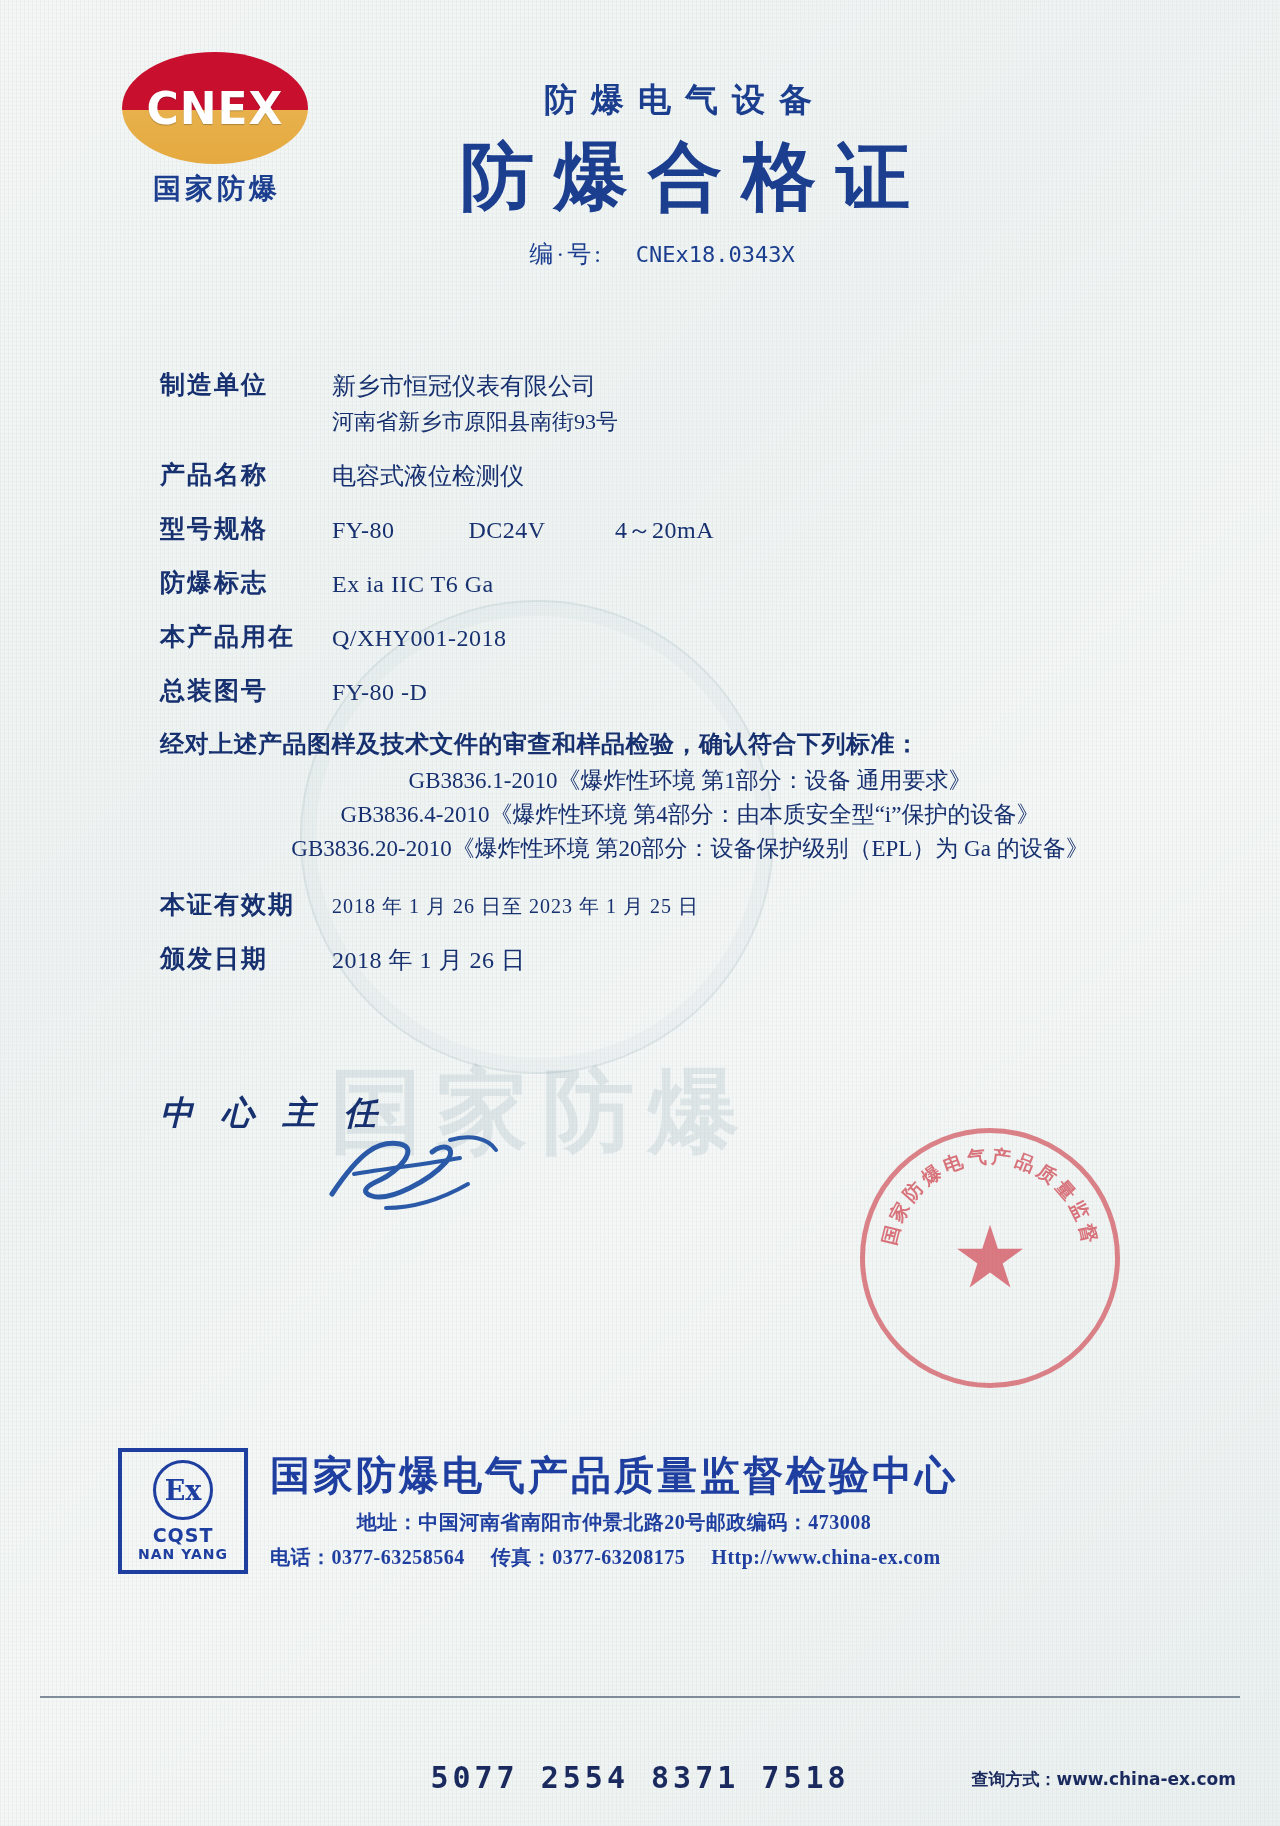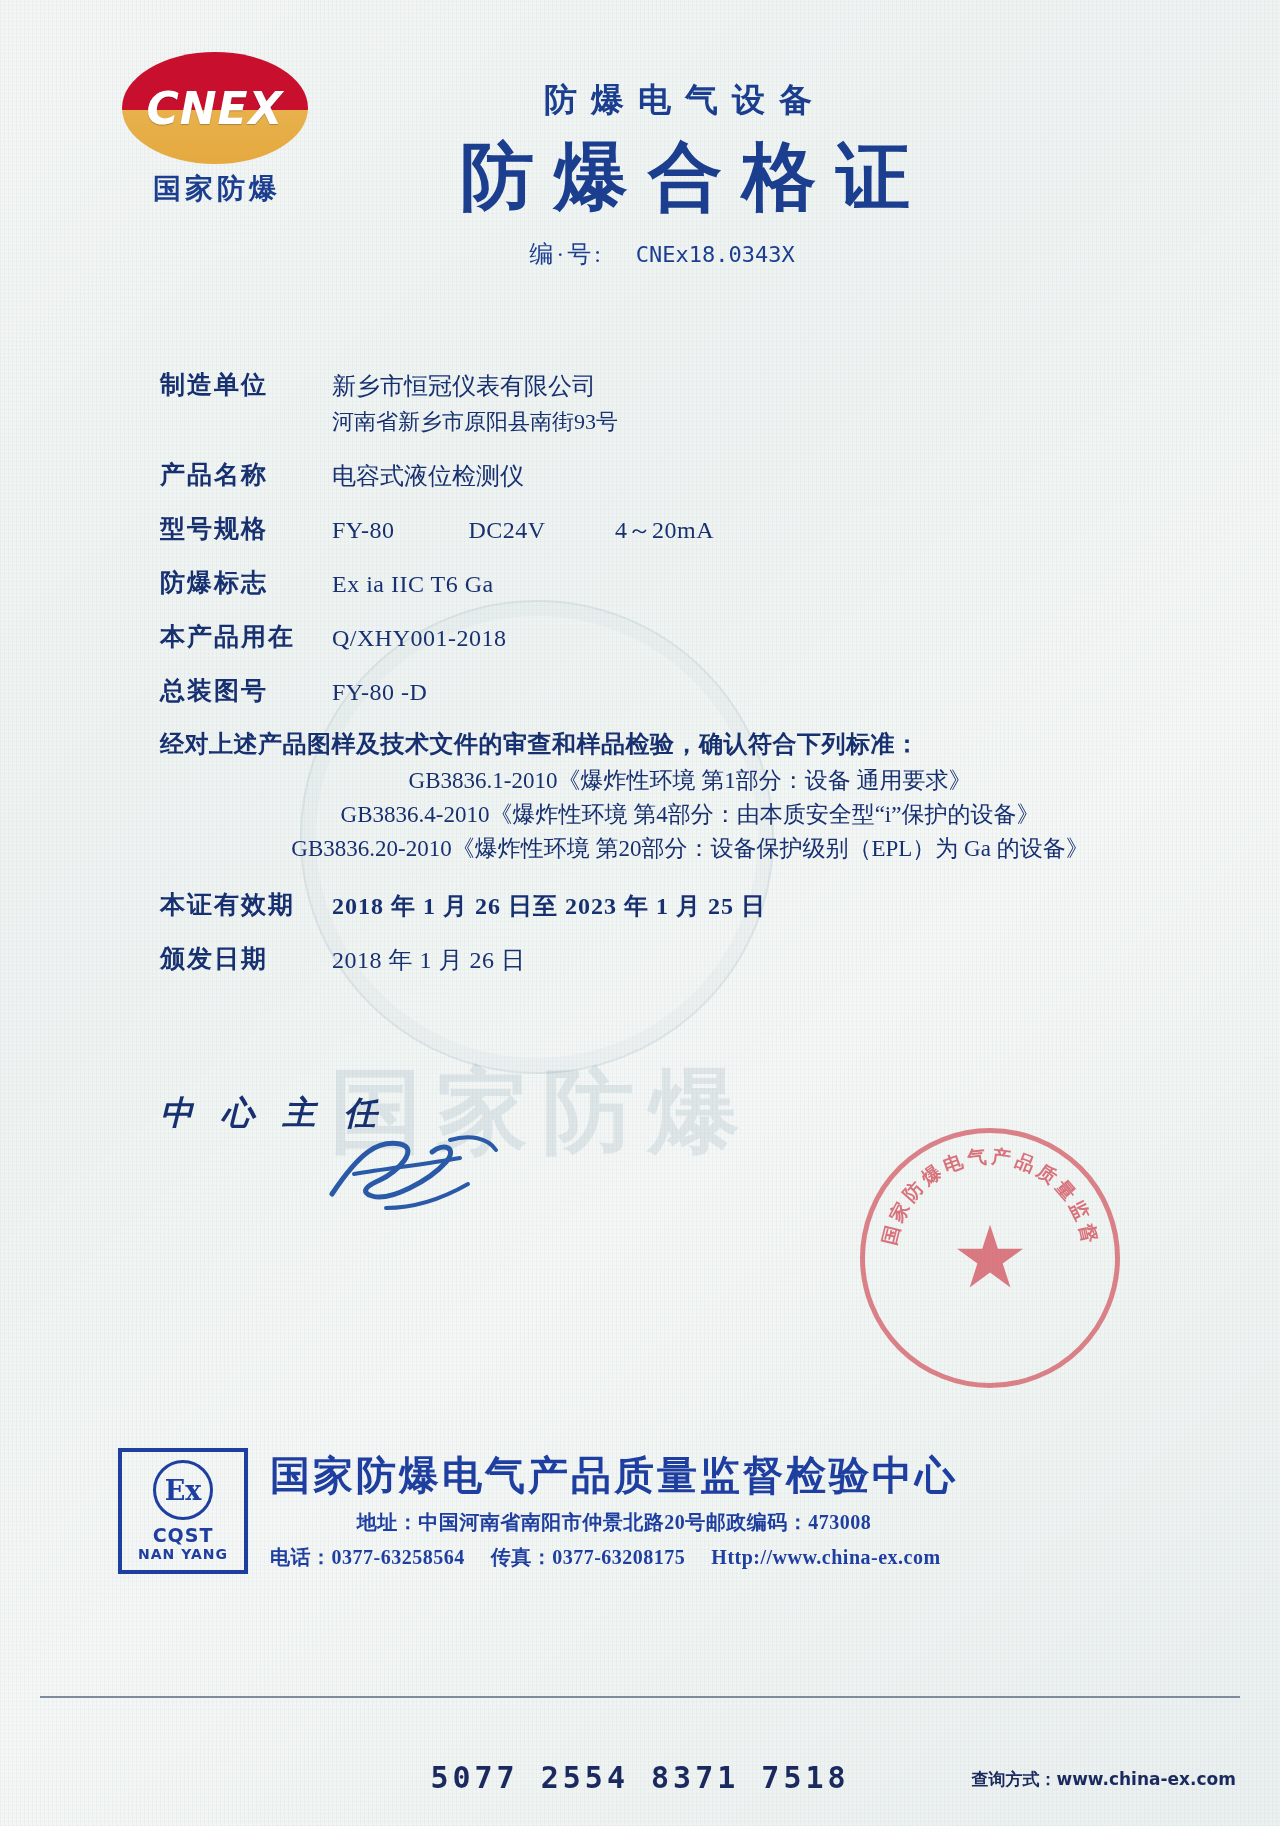--- a/index.html
+++ b/index.html
@@ -63,21 +63,20 @@
   }
   .logo-oval {
     position: relative;
     width: 186px;
     height: 112px;
     border-radius: 50%;
     background: linear-gradient(180deg, #c8102e 0%, #c8102e 52%, #e8b14c 52%, #e5a93f 100%);
     display: flex;
     align-items: center;
     justify-content: center;
-    font-style: italic;
   }
   .logo-oval span {
     font-family: "DejaVu Sans", sans-serif;
     font-weight: bold;
     font-size: 44px;
     color: #ffffff;
     letter-spacing: 1px;
     text-shadow: 0 1px 1px rgba(0,0,0,0.25);
   }
   .logo-sub {
@@ -190,21 +189,21 @@
     color: #17306f;
     line-height: 36px;
     margin-bottom: 2px;
   }
   .note-num { width: 44px; flex: 0 0 44px; }
   .note-text { max-width: 760px; }
   .note-text .sub { display: block; padding-left: 16px; }
 
   
   .date-row { margin-top: 22px; }
-  .date-row .row-value { font-size: 24px; letter-spacing: 1px; font-weight: bold; }
+  .date-row .row-value { font-size: 20px; letter-spacing: 1px; }
 
   
   .director {
     position: absolute;
     left: 160px;
     top: 1091px;
     font-size: 33px;
     font-weight: bold;
     letter-spacing: 10px;
     color: #17306f;

